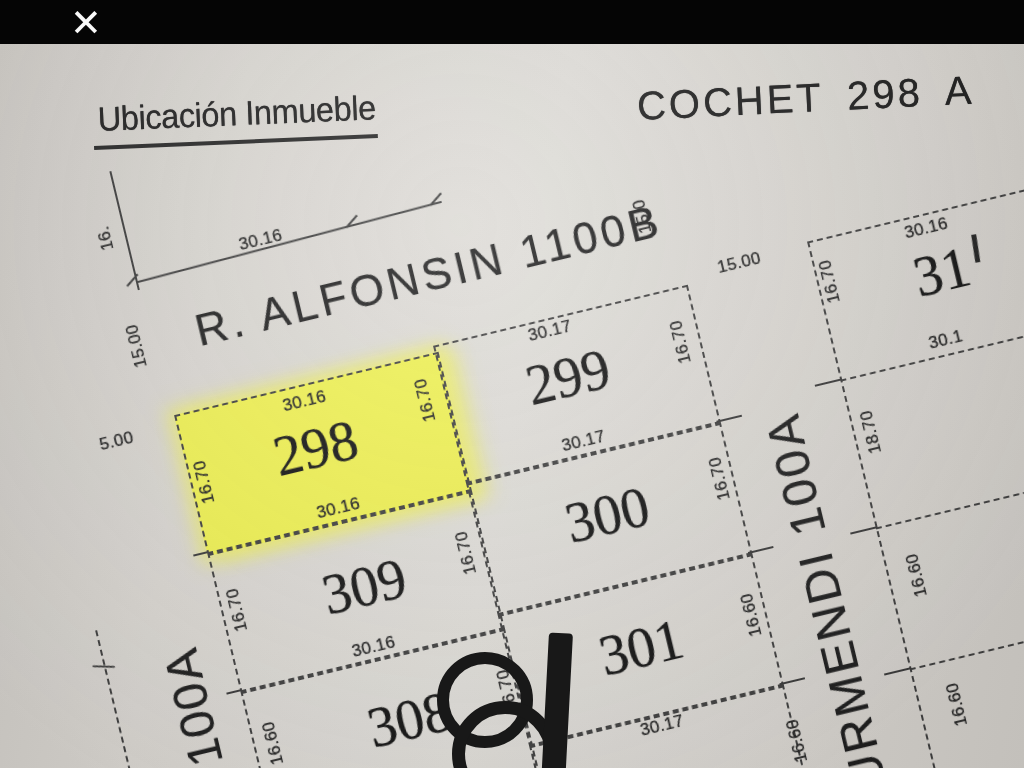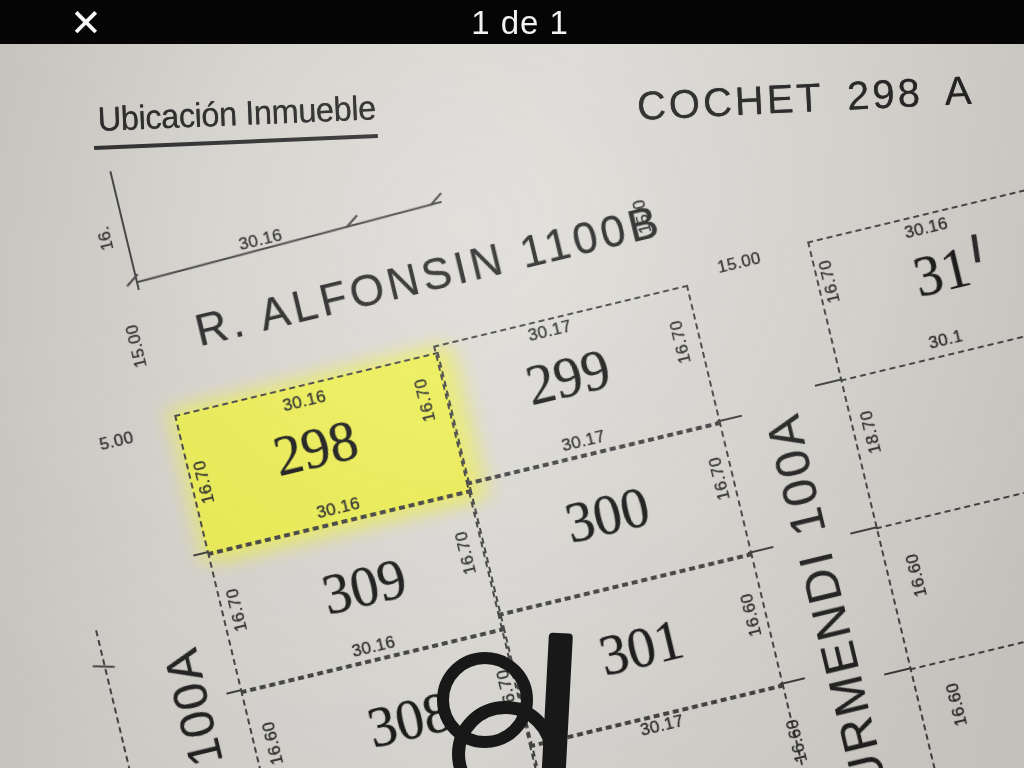--- a/index.html
+++ b/index.html
@@ -46,21 +46,20 @@
   .mark{position:absolute;z-index:20;}
   .circle8{border-radius:50%;background:transparent;}
 </style>
 </head>
 <body>
 
 <div id="screen">
 
   <div id="topbar">
     <div id="closebtn">✕</div>
-    <div id="pageind">1 de 1</div>
   </div>
 
   <div id="photo">
 
     <div id="title" class="scan">Ubicación Inmueble</div>
     <div id="underline"></div>
     <div id="hdr-right" class="scan">COCHET 298 A</div>
 
     <div id="plane">
 

